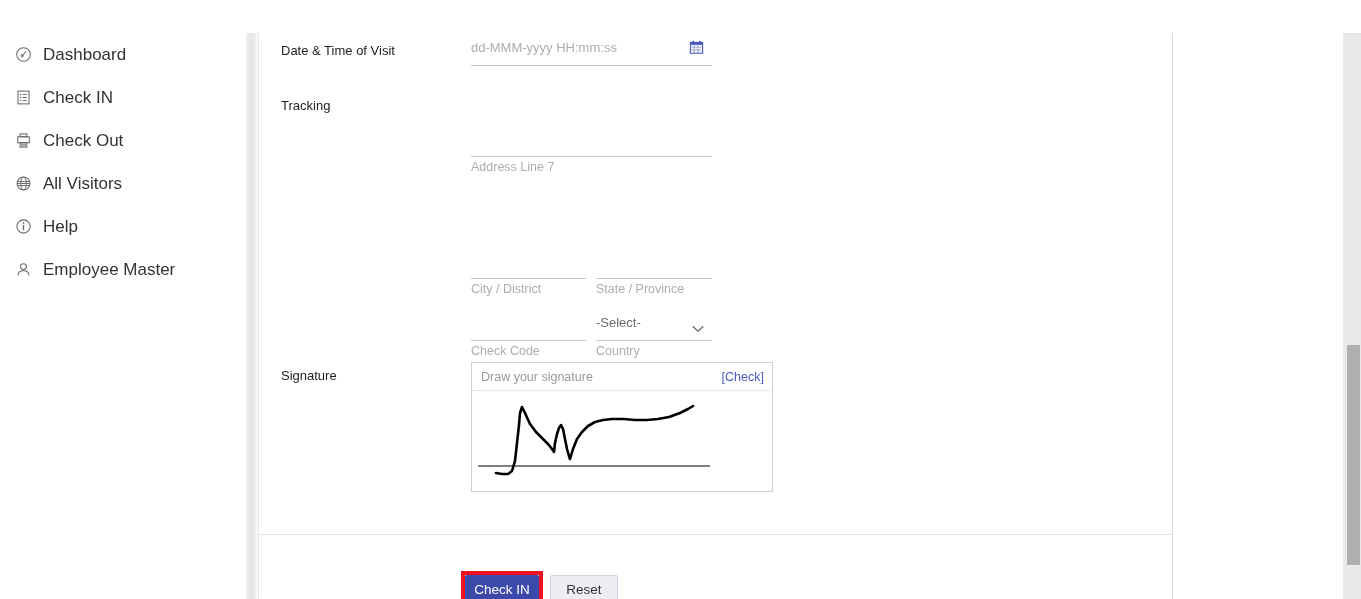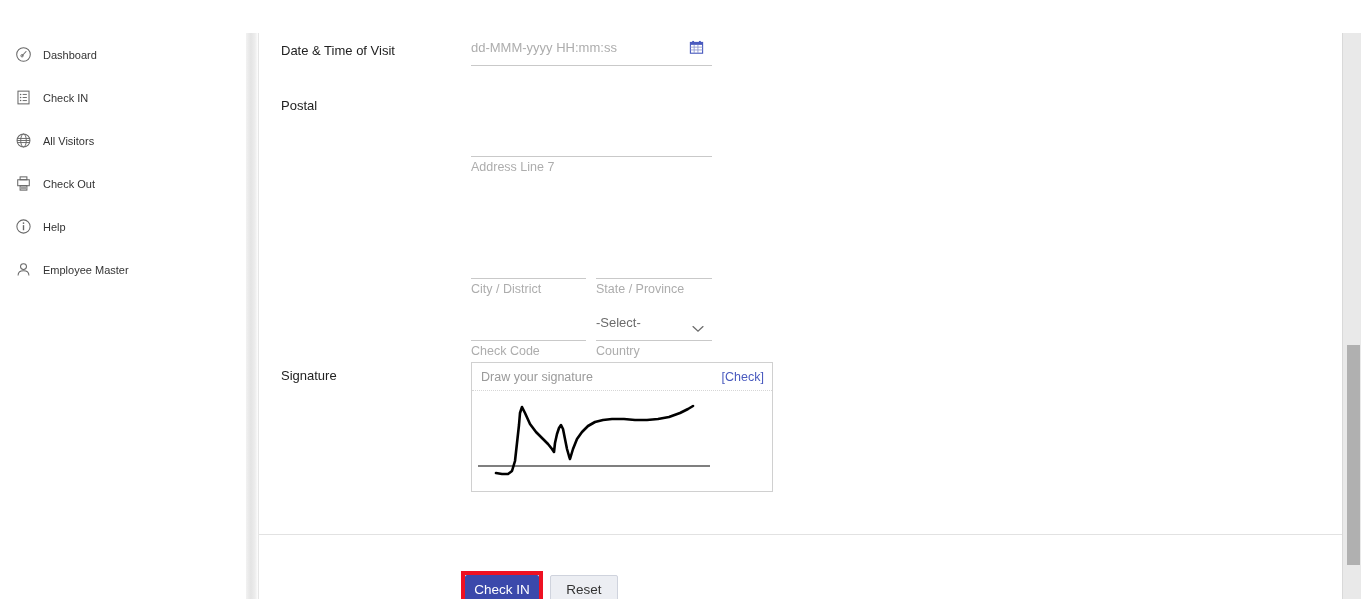--- a/index.html
+++ b/index.html
@@ -37,31 +37,31 @@
     background: #ffffff;
   }
   .nav-item {
     display: flex; align-items: center; height: 43px;
     padding-left: 15px; cursor: pointer;
   }
   .nav-icon {
     width: 24px; height: 22px; display: flex; align-items: center;
     justify-content: flex-start; flex: 0 0 28px; color: #555;
   }
-  .nav-label { font-size: 11px; color: #333333; }
+  .nav-label { font-size: 17px; color: #333333; }
 
   
   .gutter {
     position: absolute; left: 246px; top: 33px; width: 12px; height: 566px;
     background: linear-gradient(to right,#f2f2f2 0%,#e4e4e4 40%,#ededed 75%,#fdfdfd 100%);
   }
 
   
   .content {
-    position: absolute; left: 258px; top: 33px; width: 1085px; height: 566px;
+    position: absolute; left: 258px; top: 33px; width: 915px; height: 566px;
     background: #ffffff;
     border-left: 1px solid #e6e6e6;
     border-right: 1px solid #d9d9d9;
     overflow: hidden;
   }
 
   .form-area { position: relative; height: 501px; }
   .lbl {
     position: absolute; font-size: 13px; color: #222222;
   }
@@ -170,38 +170,38 @@
           <circle cx="6.6" cy="13.6" r="0.9" fill="#666"></circle>
           <path d="M9 6.4h5M9 10h5M9 13.6h5" stroke="#666" stroke-width="1.1"></path>
         </svg>
       </span>
       <span class="nav-label">Check IN</span>
     </div>
 
     <div class="nav-item">
       <span class="nav-icon">
         <svg width="17" height="17" viewBox="0 0 20 20">
-          <circle cx="10" cy="10" r="7.6" fill="none" stroke="#666" stroke-width="1.2"></circle>
-          <ellipse cx="10" cy="10" rx="3.3" ry="7.6" fill="none" stroke="#666" stroke-width="1.1"></ellipse>
-          <path d="M2.6 7.6h14.8M2.6 12.4h14.8M2.4 10h15.2" stroke="#666" stroke-width="1.1"></path>
-        </svg>
-      </span>
-      <span class="nav-label">All Visitors</span>
-    </div>
-
-    <div class="nav-item">
-      <span class="nav-icon">
-        <svg width="17" height="17" viewBox="0 0 20 20">
           <rect x="6" y="2.2" width="8" height="3.4" fill="none" stroke="#666" stroke-width="1.2"></rect>
           <rect x="3.2" y="5.6" width="13.6" height="7" fill="none" stroke="#666" stroke-width="1.2"></rect>
           <rect x="6" y="12.6" width="8" height="5.2" fill="none" stroke="#666" stroke-width="1.2"></rect>
           <path d="M7 14.4h6M7 16.2h6" stroke="#666" stroke-width="1"></path>
         </svg>
       </span>
       <span class="nav-label">Check Out</span>
+    </div>
+
+    <div class="nav-item">
+      <span class="nav-icon">
+        <svg width="17" height="17" viewBox="0 0 20 20">
+          <circle cx="10" cy="10" r="7.6" fill="none" stroke="#666" stroke-width="1.2"></circle>
+          <ellipse cx="10" cy="10" rx="3.3" ry="7.6" fill="none" stroke="#666" stroke-width="1.1"></ellipse>
+          <path d="M2.6 7.6h14.8M2.6 12.4h14.8M2.4 10h15.2" stroke="#666" stroke-width="1.1"></path>
+        </svg>
+      </span>
+      <span class="nav-label">All Visitors</span>
     </div>
 
     <div class="nav-item">
       <span class="nav-icon">
         <svg width="17" height="17" viewBox="0 0 20 20">
           <circle cx="10" cy="10" r="7.8" fill="none" stroke="#666" stroke-width="1.2"></circle>
           <rect x="9.2" y="8.4" width="1.6" height="6" fill="#666"></rect>
           <circle cx="10" cy="6" r="1" fill="#666"></circle>
         </svg>
       </span>
@@ -233,21 +233,21 @@
           <svg width="15" height="15" viewBox="0 0 16 16">
             <rect x="1.5" y="2.6" width="13" height="11.5" fill="none" stroke="#4a5bbf" stroke-width="1.2"></rect>
             <rect x="1.5" y="2.6" width="13" height="2.6" fill="#4a5bbf"></rect>
             <rect x="3.4" y="1" width="2" height="3" fill="#4a5bbf"></rect>
             <rect x="10.6" y="1" width="2" height="3" fill="#4a5bbf"></rect>
             <path d="M1.5 7.6h13M1.5 10.6h13M5.5 5.2v8.9M9.5 5.2v8.9" stroke="#8c96cf" stroke-width="0.9"></path>
           </svg>
         </span>
       </div>
 
-      <div class="lbl" style="left:22px; top:65px;">Postal</div>
+      <div class="lbl" style="left:22px; top:65px;">Tracking</div>
 
       <div class="field" style="left:212px; top:96px; width:241px;">
         <span class="ph">Address Line 7</span>
       </div>
 
 
       <div class="field" style="left:212px; top:218px; width:115px;">
         <span class="ph">City / District</span>
       </div>
 

